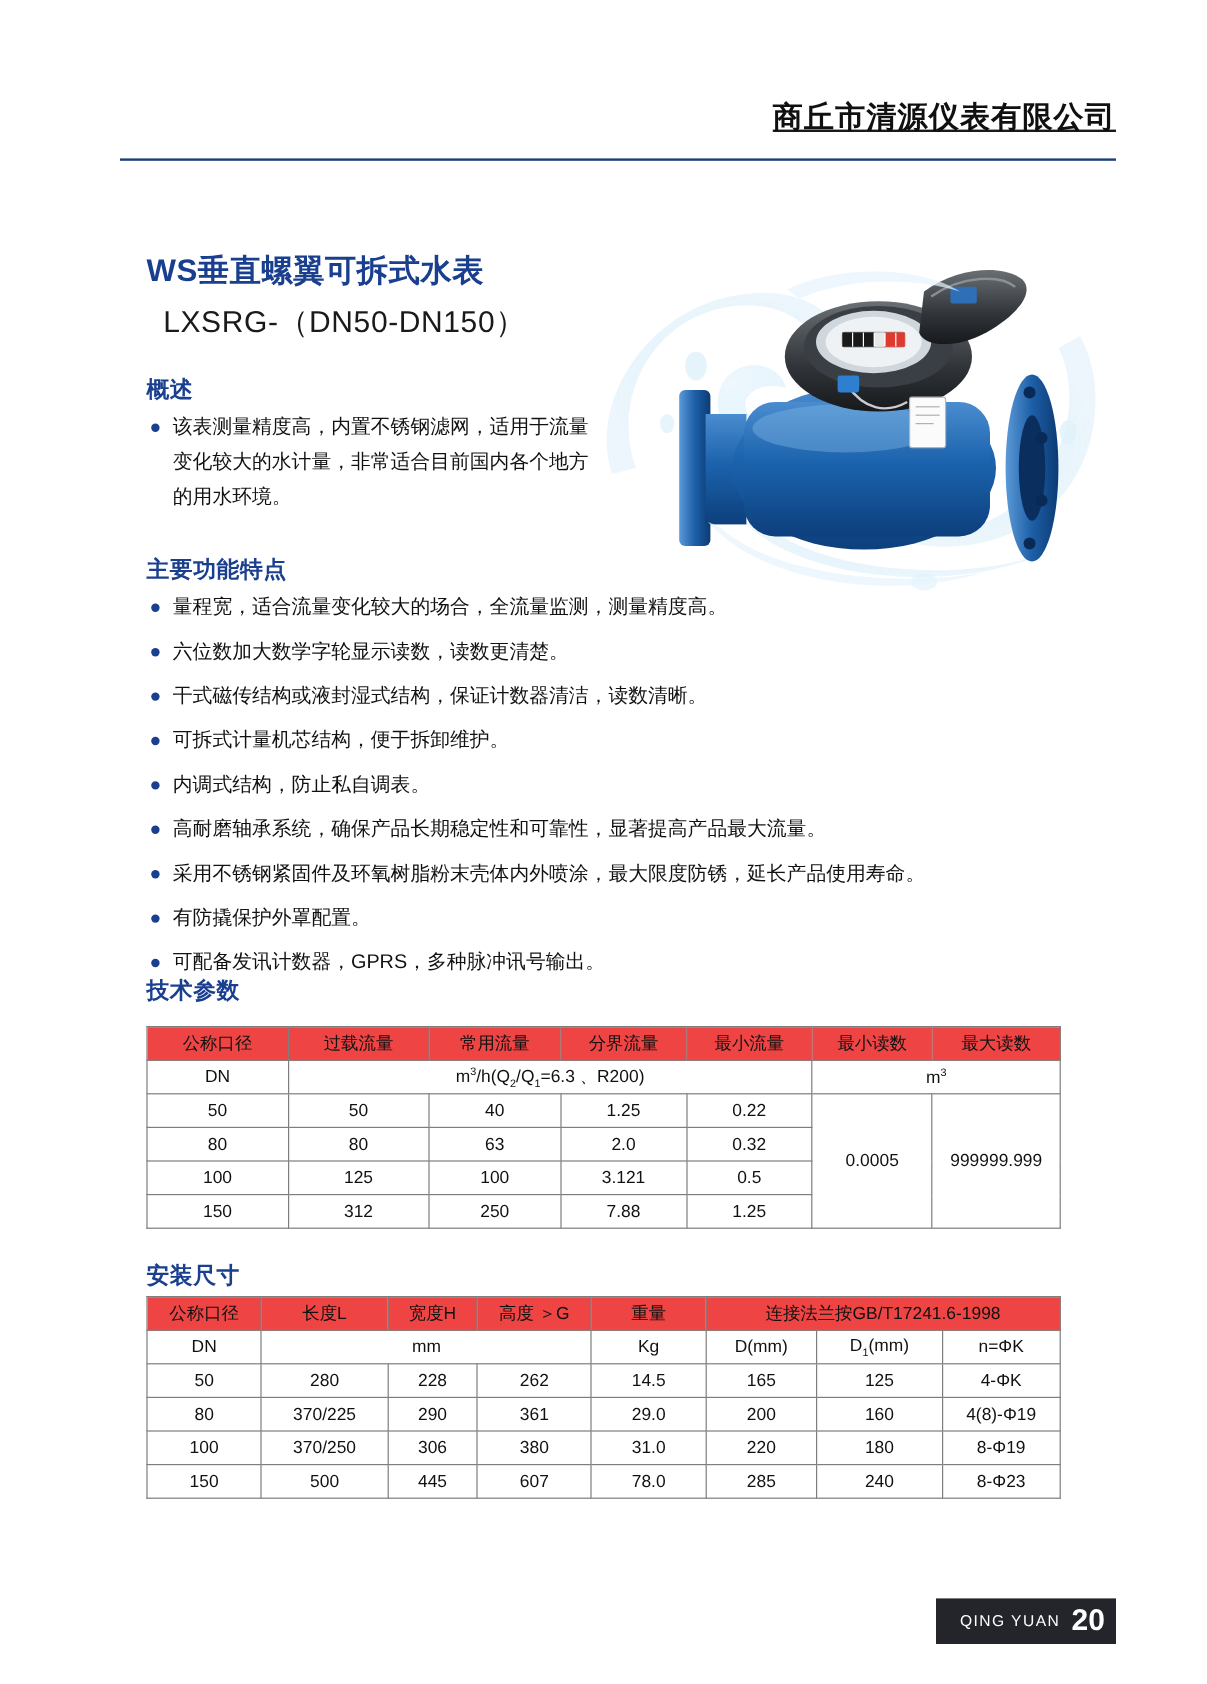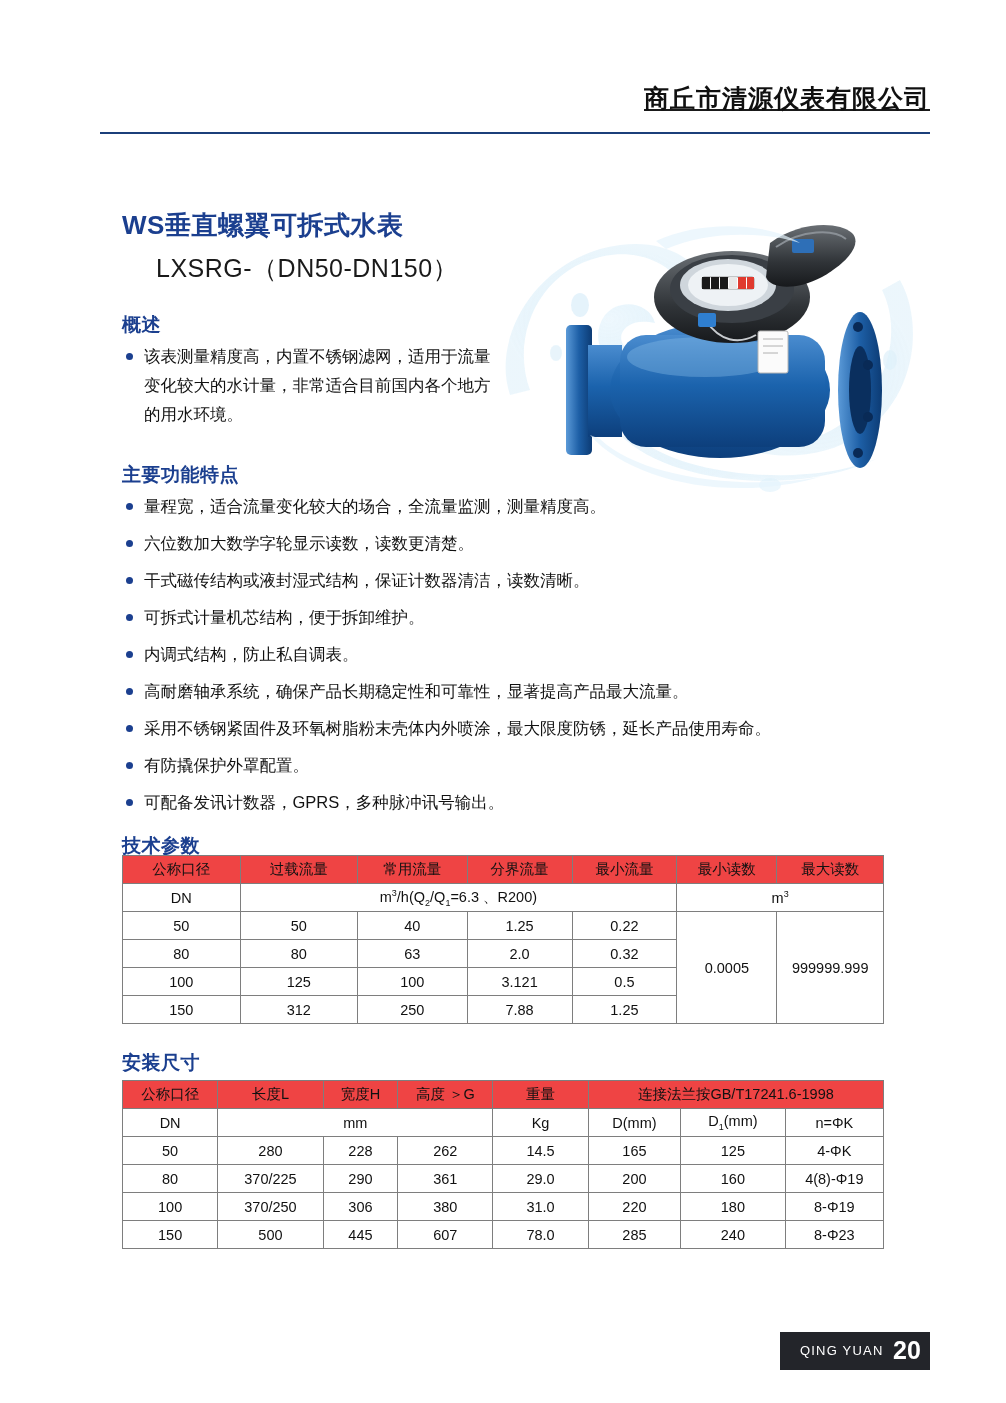--- a/index.html
+++ b/index.html
@@ -45,34 +45,33 @@
     color: #1b3f8f;
     letter-spacing: 0.5px;
   }
   .title-sub {
     position: absolute;
     top: 252px;
     left: 136px;
     font-size: 25px;
     color: #1a1a1a;
     letter-spacing: 0.5px;
-    margin-left: 20px;
   }
 
   
   .sec-head {
     position: absolute;
     font-size: 19px;
     font-weight: bold;
     color: #1b3f8f;
     letter-spacing: 0.5px;
   }
   #head-overview { top: 312px; left: 122px; }
   #head-features { top: 462px; left: 122px; }
-  #head-tech     { top: 833px; left: 122px; }
+  #head-tech     { top: 813px; left: 122px; }
   #head-install  { top: 1050px; left: 122px; text-align: center; }
 
   
   .bullets {
     position: absolute;
     list-style: none;
     margin: 0;
     padding: 0;
   }
   .bullets li {

